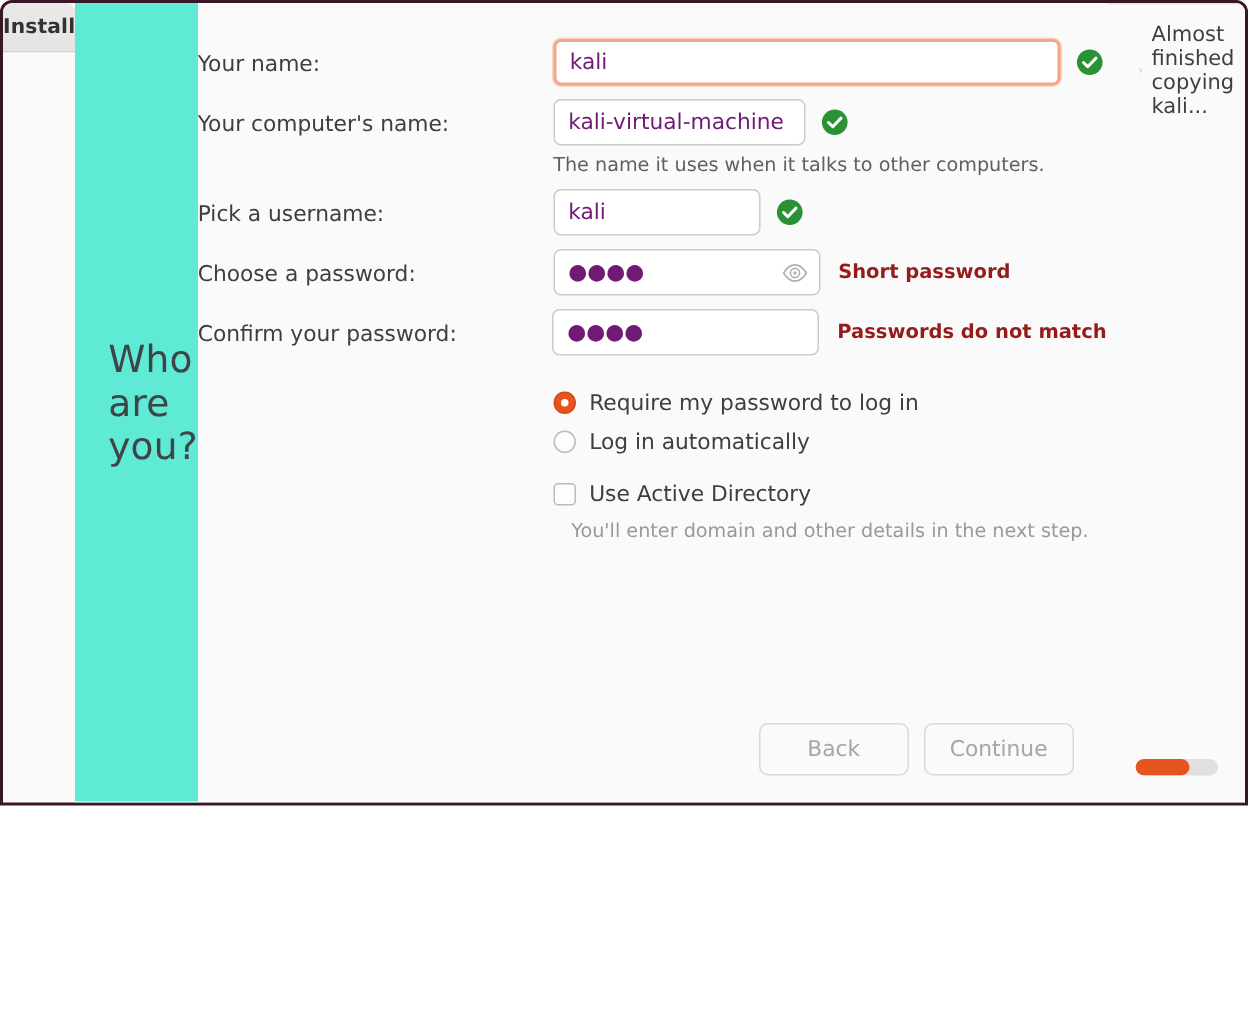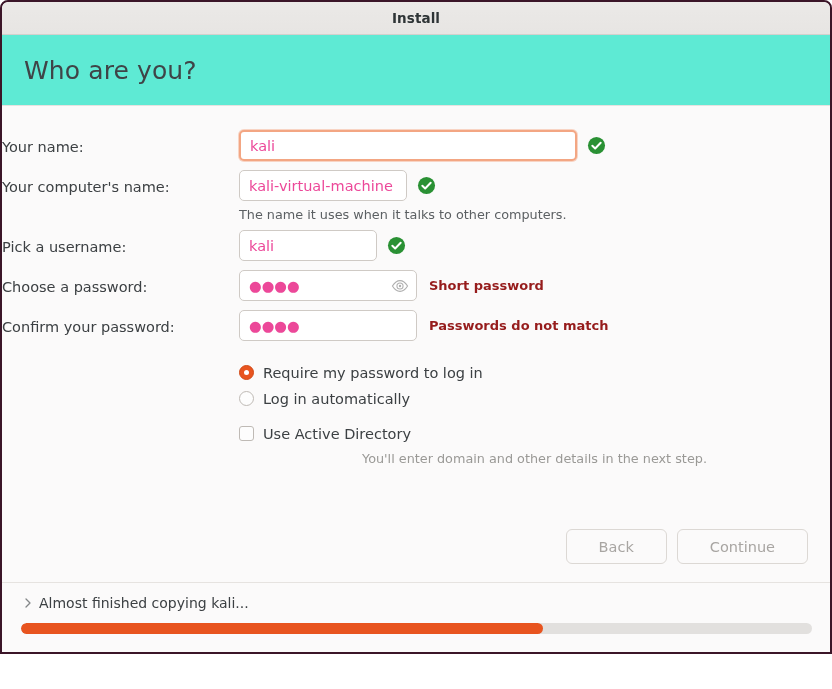--- a/index.html
+++ b/index.html
@@ -11,28 +11,27 @@
     width: 832px;
     height: 689px;
     overflow: hidden;
     font-family: "DejaVu Sans", "Liberation Sans", sans-serif;
   }
 
   .window {
     position: absolute;
     left: 0; top: 0;
     width: 832px;
-    height: 654px;
+    height: 537px;
     box-sizing: border-box;
     border: 2px solid #3b1528;
     border-radius: 8px 8px 0 0;
     background: #fbfafa;
     overflow: hidden;
     display: flex;
-    flex-direction: column;
   }
 
   
   .titlebar {
     height: 32px;
     flex: 0 0 32px;
     background: linear-gradient(to bottom, #ebe9e7 0%, #e7e5e3 100%);
     border-bottom: 1px solid #d3d0cd;
     border-radius: 6px 6px 0 0;
     display: flex;
@@ -103,21 +102,21 @@
   }
 
   input.tf {
     box-sizing: border-box;
     height: 31px;
     border: 1px solid #cfcac5;
     border-radius: 5px;
     background: #ffffff;
     font-family: "DejaVu Sans", "Liberation Sans", sans-serif;
     font-size: 14.5px;
-    color: #ec4899;
+    color: #701a75;
     padding: 0 9px;
     outline: none;
   }
   input.tf::placeholder { color: #9a9996; }
 
   input.tf.w-name      { width: 338px; }
   input.tf.w-computer  { width: 168px; }
   input.tf.w-username  { width: 138px; }
   input.tf.w-password  { width: 178px; }
 
@@ -224,21 +223,21 @@
   }
   .btn {
     min-width: 100px;
     height: 35px;
     border: 1px solid #dcd8d4;
     border-radius: 6px;
     background: #fbfafa;
     font-family: "DejaVu Sans", "Liberation Sans", sans-serif;
     font-size: 14.5px;
     color: #a8a5a2;
-    padding: 0 32px;
+    padding: 0 16px;
   }
 
   
   .statusbar {
     flex: 0 0 70px;
     background: #fbfafa;
     border-top: 1px solid #e6e3e0;
     position: relative;
     box-sizing: border-box;
   }

